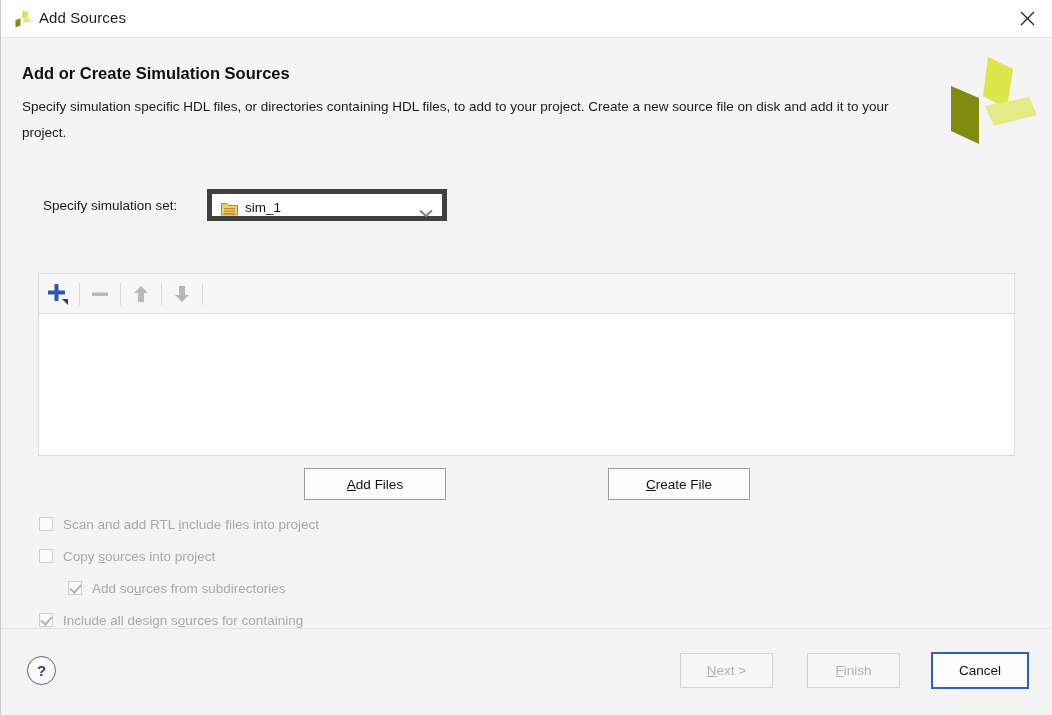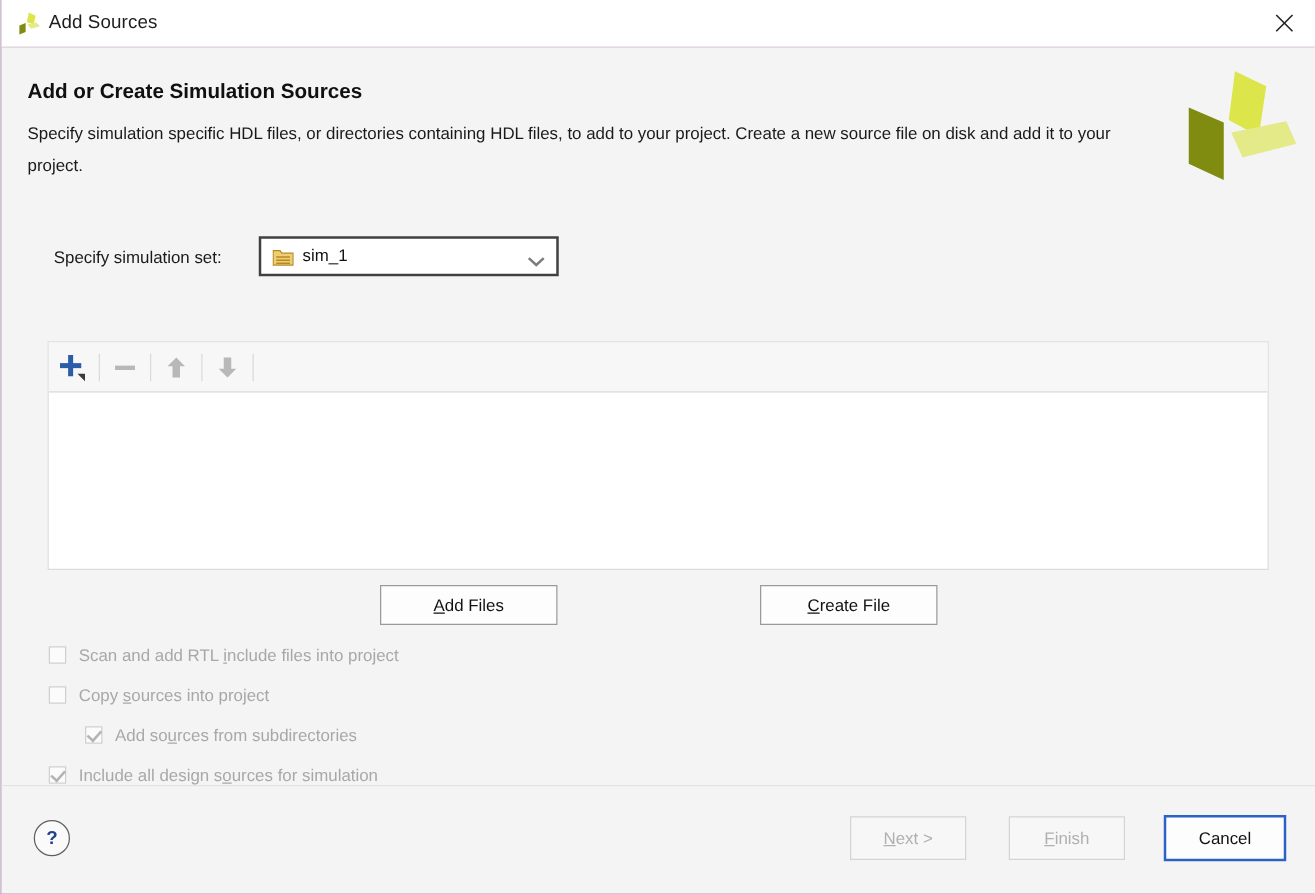--- a/index.html
+++ b/index.html
@@ -11,21 +11,21 @@
     height: 715px;
     font-family: "Liberation Sans", sans-serif;
     background: #f4f4f4;
     overflow: hidden;
   }
 
   .dialog {
     position: relative;
     width: 1052px;
     height: 715px;
-    background: #a21caf;
+    background: #14532d;
     box-sizing: border-box;
     border: 1px solid #c8c8c8;
     border-top: none;
     border-bottom: none;
   }
 
   
   .titlebar {
     position: absolute;
     left: 0; top: 0;
@@ -94,21 +94,21 @@
     position: absolute;
     left: 42px; top: 160px;
     font-size: 13.5px;
     color: #1a1a1a;
   }
   .simset-combo {
     position: absolute;
     left: 206px; top: 151px;
     width: 240px; height: 32px;
     background: #ffffff;
-    border: 2px solid #404040;
+    border: 5px solid #404040;
     box-sizing: border-box;
     cursor: pointer;
   }
   .simset-folder {
     position: absolute;
     left: 9px; top: 7px;
     width: 17px; height: 15px;
   }
   .simset-value {
     position: absolute;
@@ -362,21 +362,21 @@
     <div class="cbrow" id="cb-copy">
       <span class="box"></span>
       <span><span>Copy </span><u>s</u><span>ources into project</span></span>
     </div>
     <div class="cbrow" id="cb-subdir">
       <span class="box checked"></span>
       <span><span>Add so</span><u>u</u><span>rces from subdirectories</span></span>
     </div>
     <div class="cbrow" id="cb-design">
       <span class="box checked"></span>
-      <span><span>Include all design s</span><u>o</u><span>urces for simulation</span></span>
+      <span><span>Include all design s</span><u>o</u><span>urces for containing</span></span>
     </div>
 
   </div>
 
   <div class="footer">
     <div class="help-btn">?</div>
   </div>
 
   <div class="btn disabled" id="next-btn">
       <span><u>N</u><span>ext &gt;</span></span>

